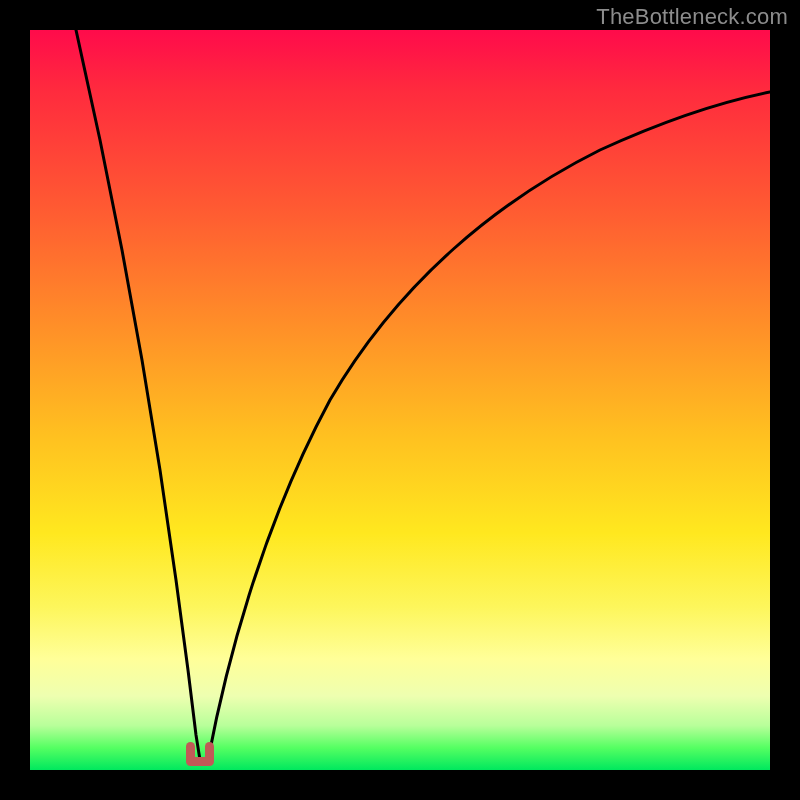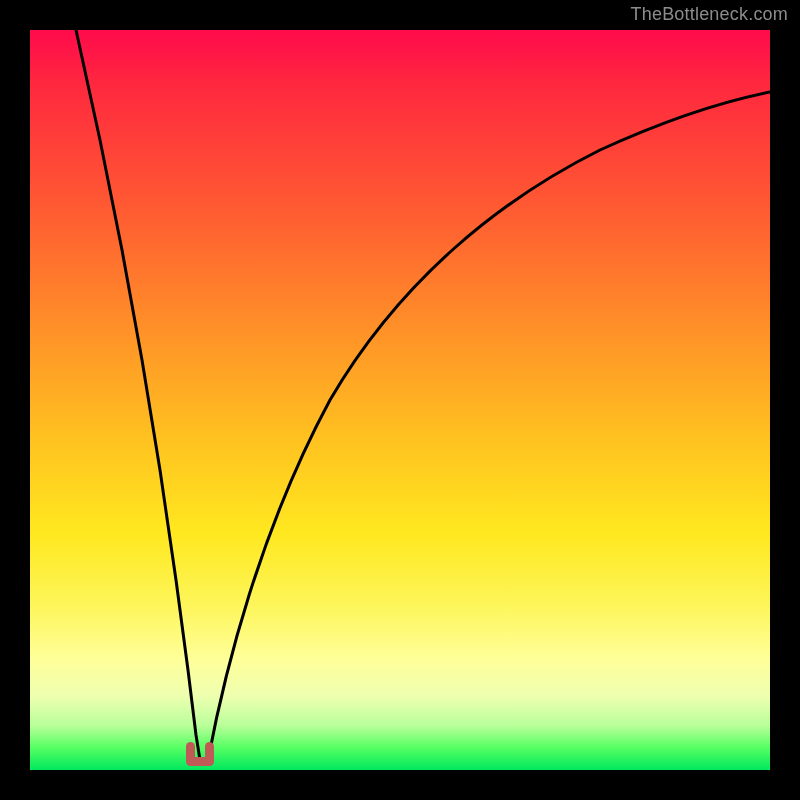--- a/index.html
+++ b/index.html
@@ -37,21 +37,21 @@
       #b8ff9a 94%,
       #55ff62 97%,
       #00e85e 100%
     );
   }
   .watermark {
     position: absolute;
     top: 4px;
     right: 12px;
     color: #8c8c8c;
-    font-size: 18px;
+    font-size: 22px;
     font-weight: 500;
     letter-spacing: 0.2px;
     user-select: none;
   }
   svg.curves {
     position: absolute;
     top: 0; left: 0;
     width: 740px; height: 740px;
   }
   .marker {

